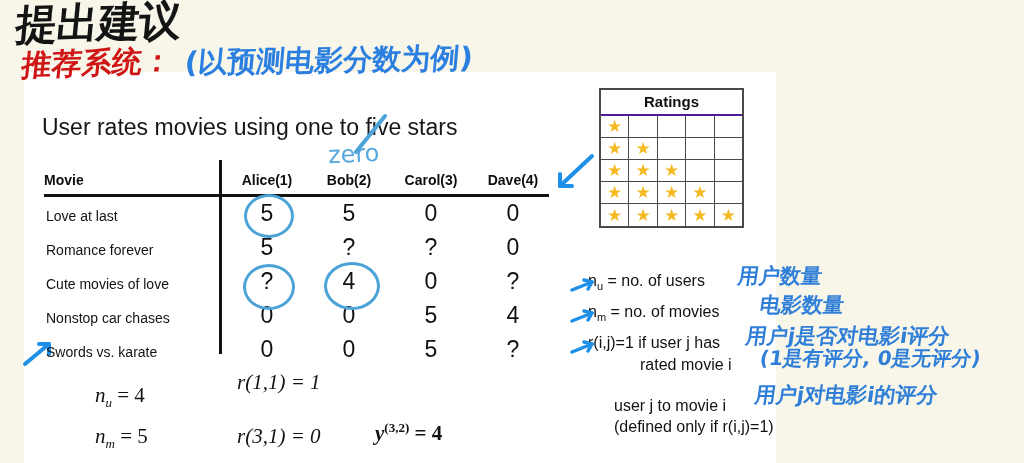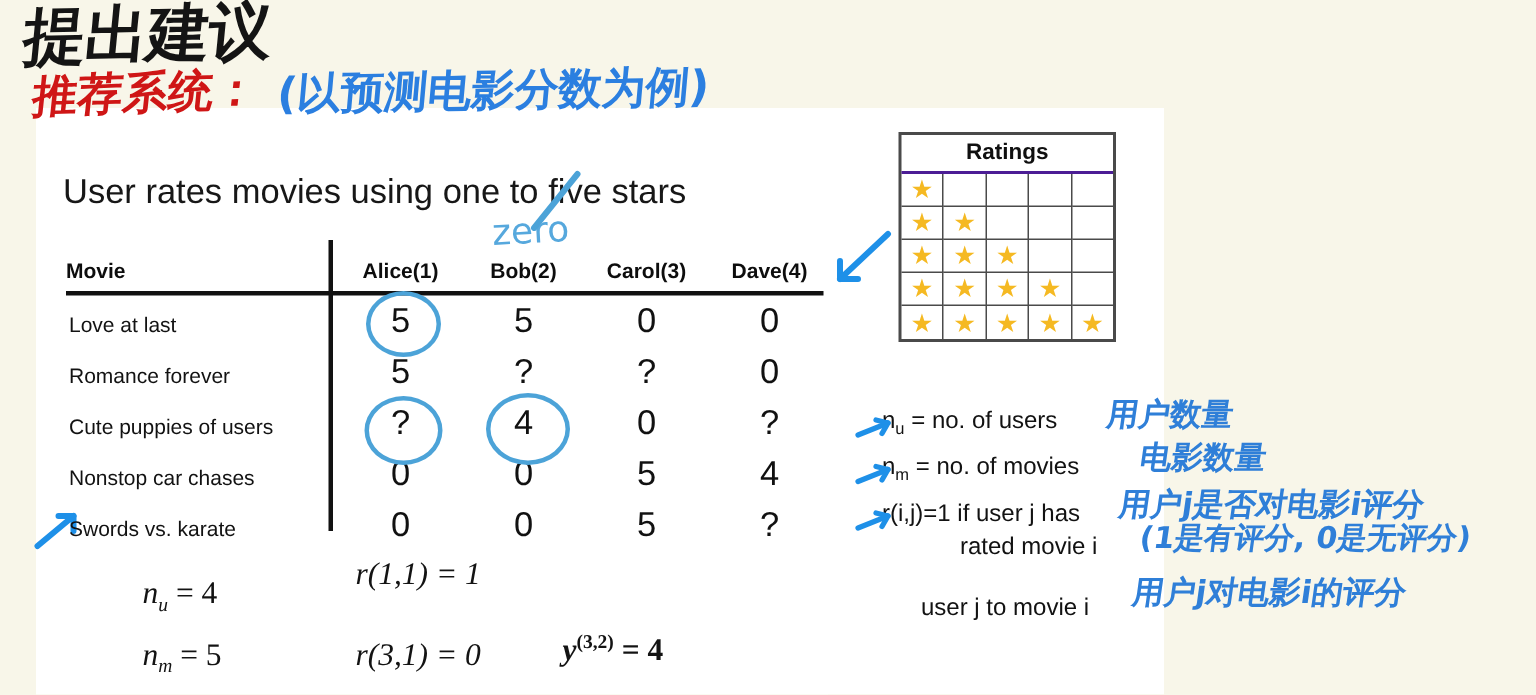--- a/index.html
+++ b/index.html
@@ -322,21 +322,21 @@
       <div class="mt-cell" style="left:428px;">0</div>
     </div>
     <div class="mt-row" style="top:66px;">
       <div class="mt-label">Romance forever</div>
       <div class="mt-cell" style="left:182px;">5</div>
       <div class="mt-cell" style="left:264px;">?</div>
       <div class="mt-cell" style="left:346px;">?</div>
       <div class="mt-cell" style="left:428px;">0</div>
     </div>
     <div class="mt-row" style="top:100px;">
-      <div class="mt-label">Cute puppies of users</div>
+      <div class="mt-label">Cute movies of love</div>
       <div class="mt-cell" style="left:182px;">?</div>
       <div class="mt-cell" style="left:264px;">4</div>
       <div class="mt-cell" style="left:346px;">0</div>
       <div class="mt-cell" style="left:428px;">?</div>
     </div>
     <div class="mt-row" style="top:134px;">
       <div class="mt-label">Nonstop car chases</div>
       <div class="mt-cell" style="left:182px;">0</div>
       <div class="mt-cell" style="left:264px;">0</div>
       <div class="mt-cell" style="left:346px;">5</div>
@@ -400,20 +400,21 @@
     <span>n</span><sub>u</sub>
     <span>= no. of users</span>
   </div>
   <div class="note" id="note-nm">
     <span>n</span><sub>m</sub>
     <span>= no. of movies</span>
   </div>
   <div class="note" id="note-r">r(i,j)=1 if user j has</div>
   <div class="note" id="note-r2">rated movie i</div>
   <div class="note" id="note-y2">user j to movie i</div>
+  <div class="note" id="note-y3">(defined only if r(i,j)=1)</div>
 
   <div class="hwb" id="hwb-users">用户数量</div>
   <div class="hwb" id="hwb-movies">电影数量</div>
   <div class="hwb" id="hwb-rij">用户j是否对电影i评分</div>
   <div class="hwb" id="hwb-rij2">(1是有评分, 0是无评分)</div>
   <div class="hwb" id="hwb-yij">用户j对电影i的评分</div>
 
   <svg class="arrow" style="left:570px; top:276px;" width="26" height="20">
     <path d="M2 14 L22 6" stroke="#1e90e8" stroke-width="3.5" fill="none" stroke-linecap="round"></path>
     <path d="M22 6 L14 4 M22 6 L18 13" stroke="#1e90e8" stroke-width="3.5" fill="none" stroke-linecap="round"></path>

